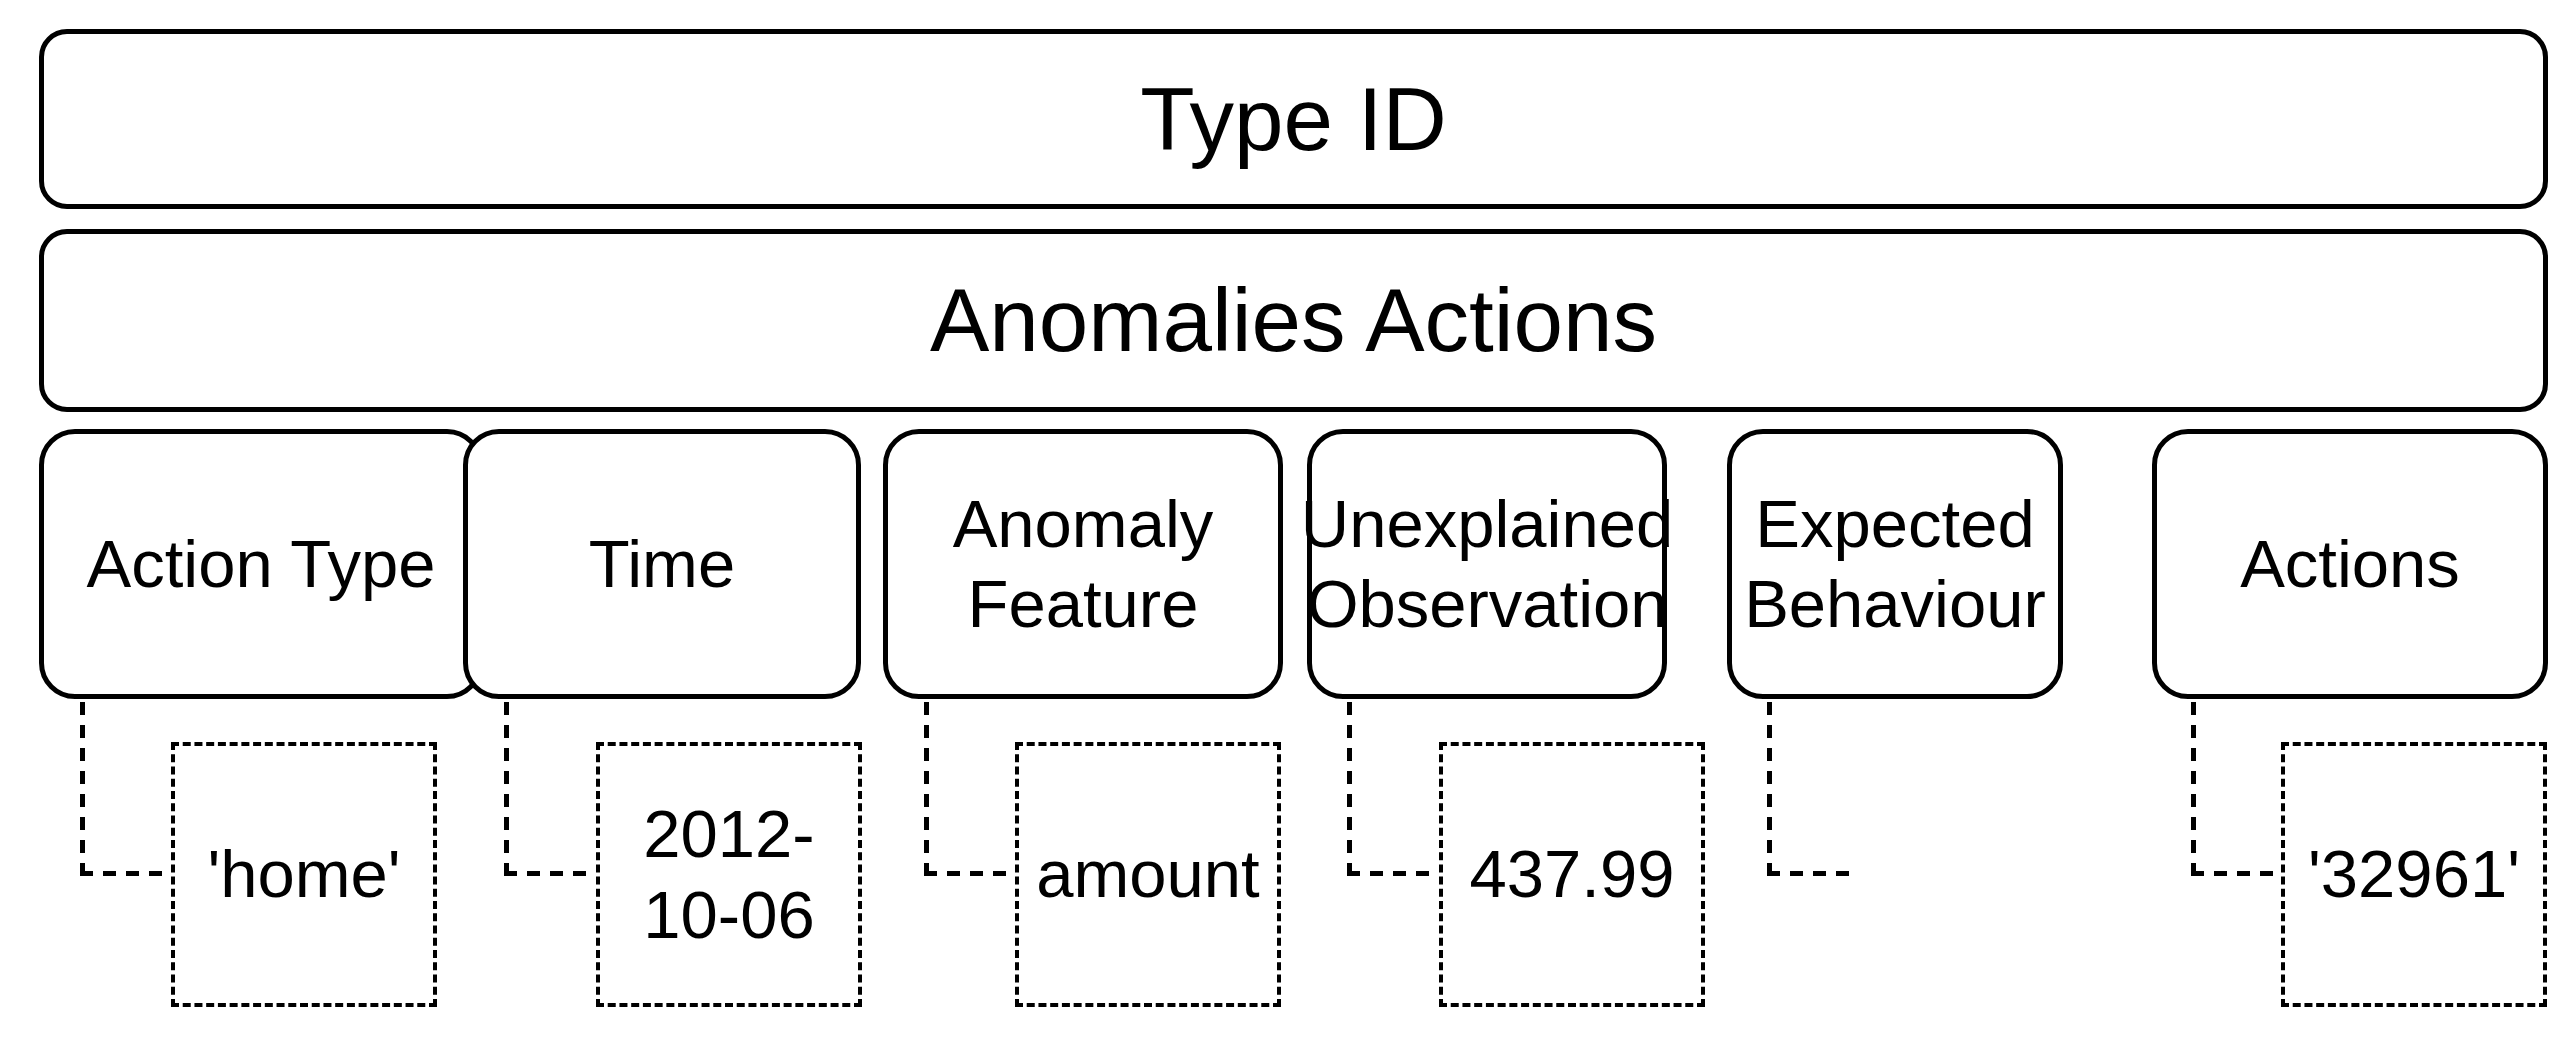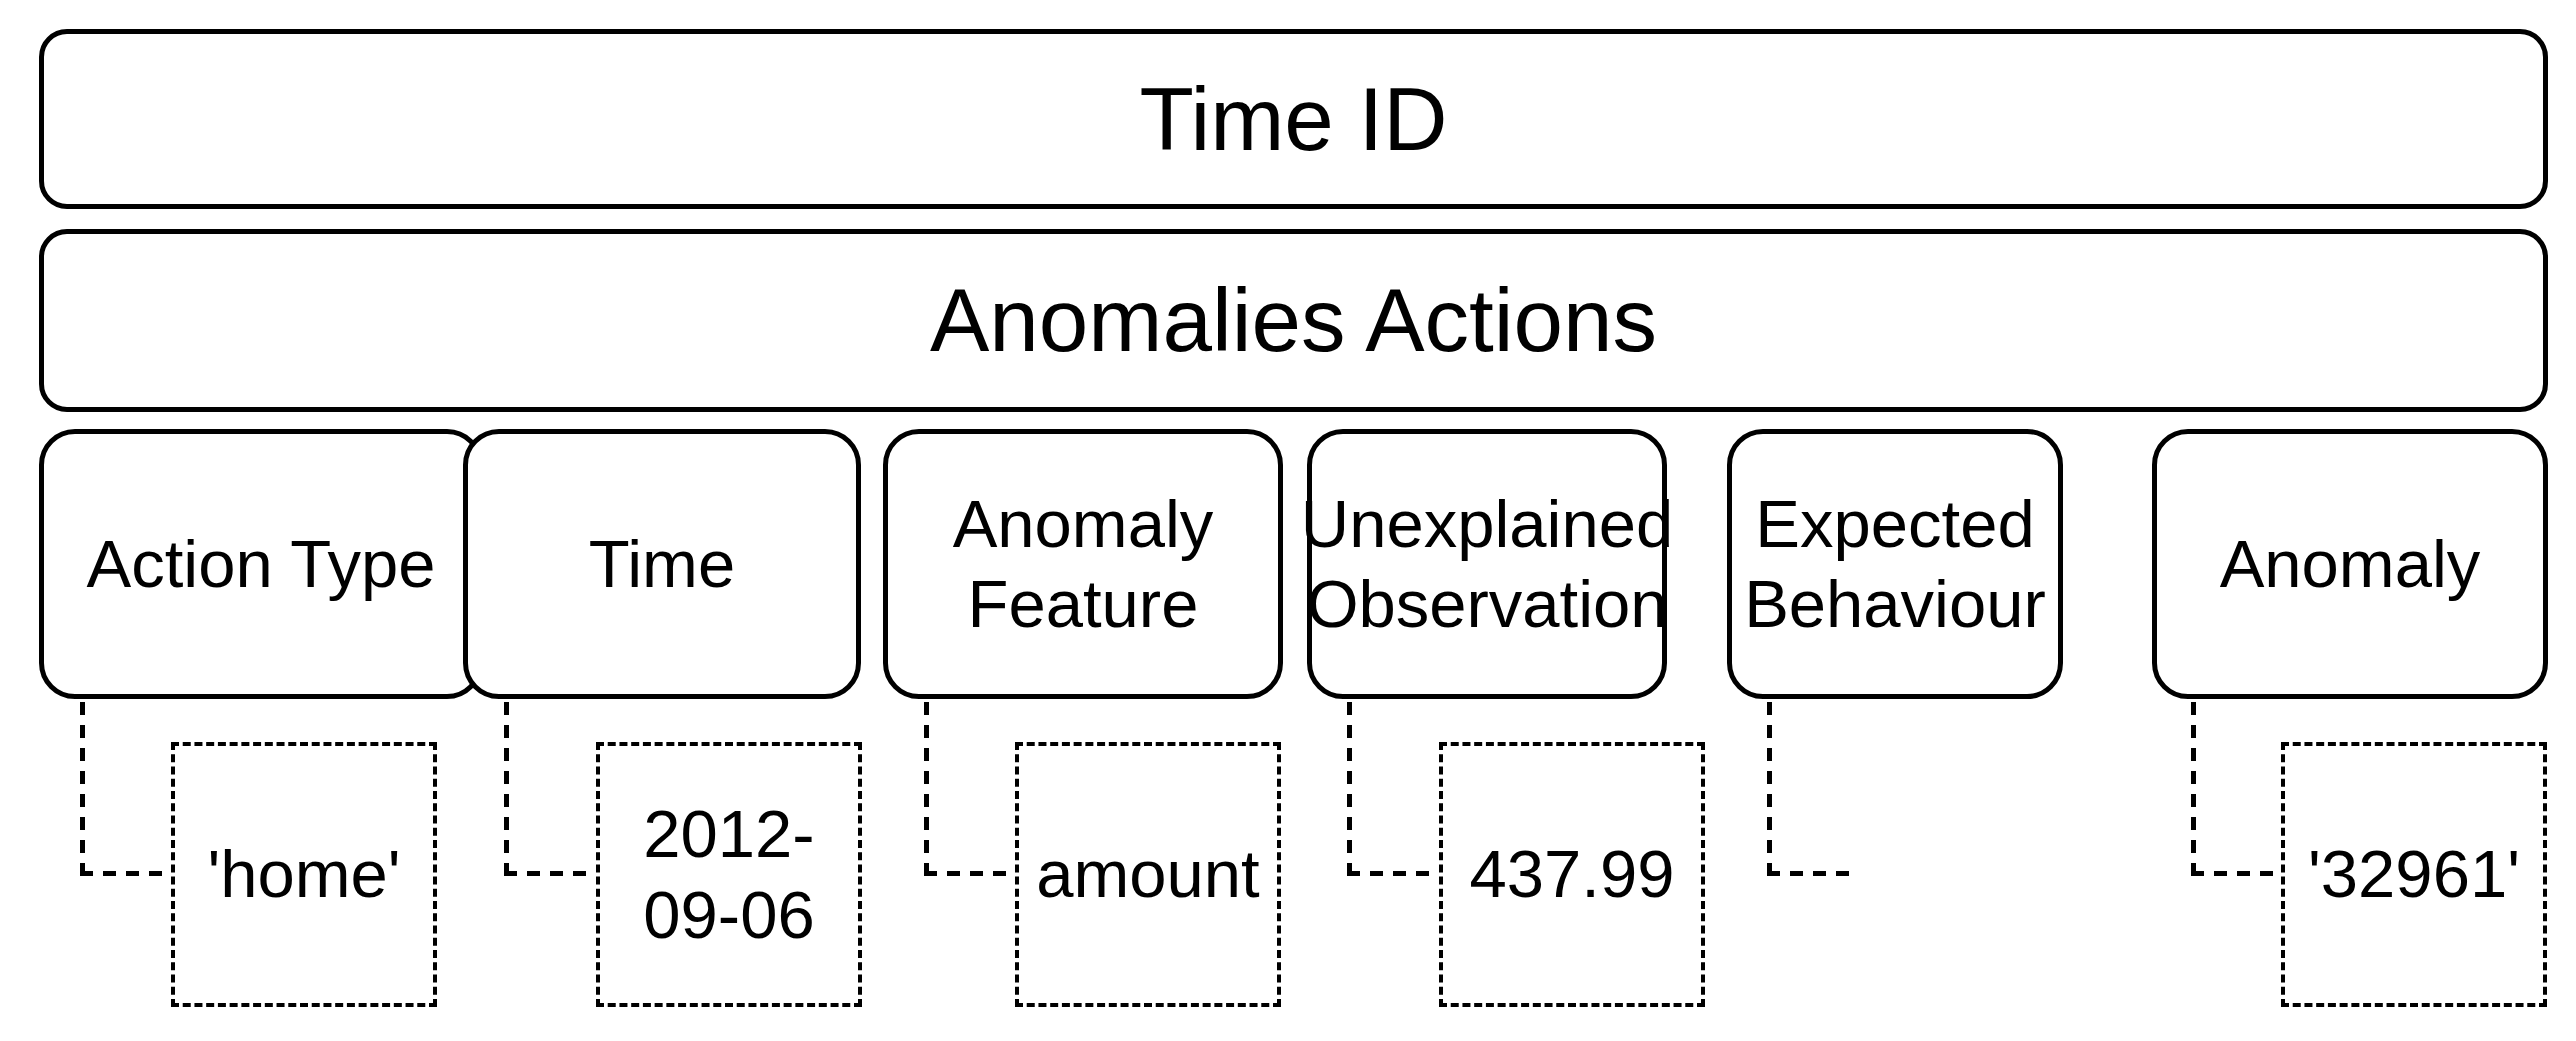--- a/index.html
+++ b/index.html
@@ -80,21 +80,21 @@
     width: 91px;
     background: repeating-linear-gradient(to right, #000 0 13.3px, transparent 13.3px 23px);
   }
 </style>
 </head>
 <body>
 
 <div class="stage">
 
   <div class="wide-box user-id">
-    <span>Time ID</span>
+    <span>Type ID</span>
   </div>
 
   <div class="wide-box anomalies">
     <span>Anomalies Actions</span>
   </div>
 
   <div class="attr-box" style="left:39px;width:444px">
     <span>Action Type</span>
   </div>
   <div class="conn-v" style="left:80px"></div>
@@ -102,21 +102,21 @@
   <div class="value-box" style="left:171px">
     <span class="val">'home'</span>
   </div>
 
   <div class="attr-box" style="left:463px;width:398px">
     <span>Time</span>
   </div>
   <div class="conn-v" style="left:504px"></div>
   <div class="conn-h" style="left:504px"></div>
   <div class="value-box" style="left:596px">
-    <span class="val">2012-09-06</span>
+    <span class="val">2012-10-06</span>
   </div>
 
   <div class="attr-box" style="left:883px;width:400px">
     <span>Anomaly Feature</span>
   </div>
   <div class="conn-v" style="left:924px"></div>
   <div class="conn-h" style="left:924px"></div>
   <div class="value-box" style="left:1015px">
     <span class="val">amount</span>
   </div>
@@ -130,21 +130,21 @@
     <span class="val">437.99</span>
   </div>
 
   <div class="attr-box" style="left:1727px;width:336px">
     <span>Expected Behaviour</span>
   </div>
   <div class="conn-v" style="left:1767px"></div>
   <div class="conn-h" style="left:1767px"></div>
 
   <div class="attr-box" style="left:2152px;width:396px">
-    <span>Anomaly</span>
+    <span>Actions</span>
   </div>
   <div class="conn-v" style="left:2191px"></div>
   <div class="conn-h" style="left:2191px"></div>
   <div class="value-box" style="left:2281px">
     <span class="val">'32961'</span>
   </div>
 
 </div>
 
 

